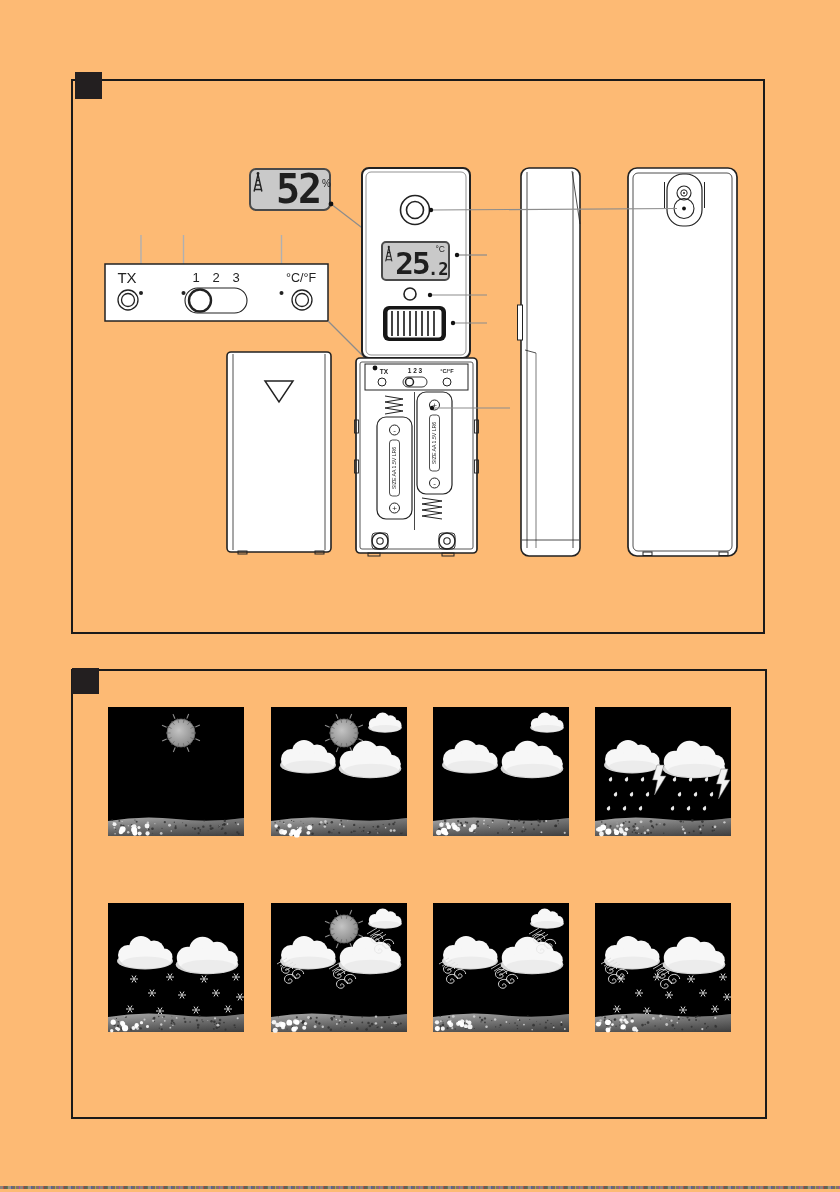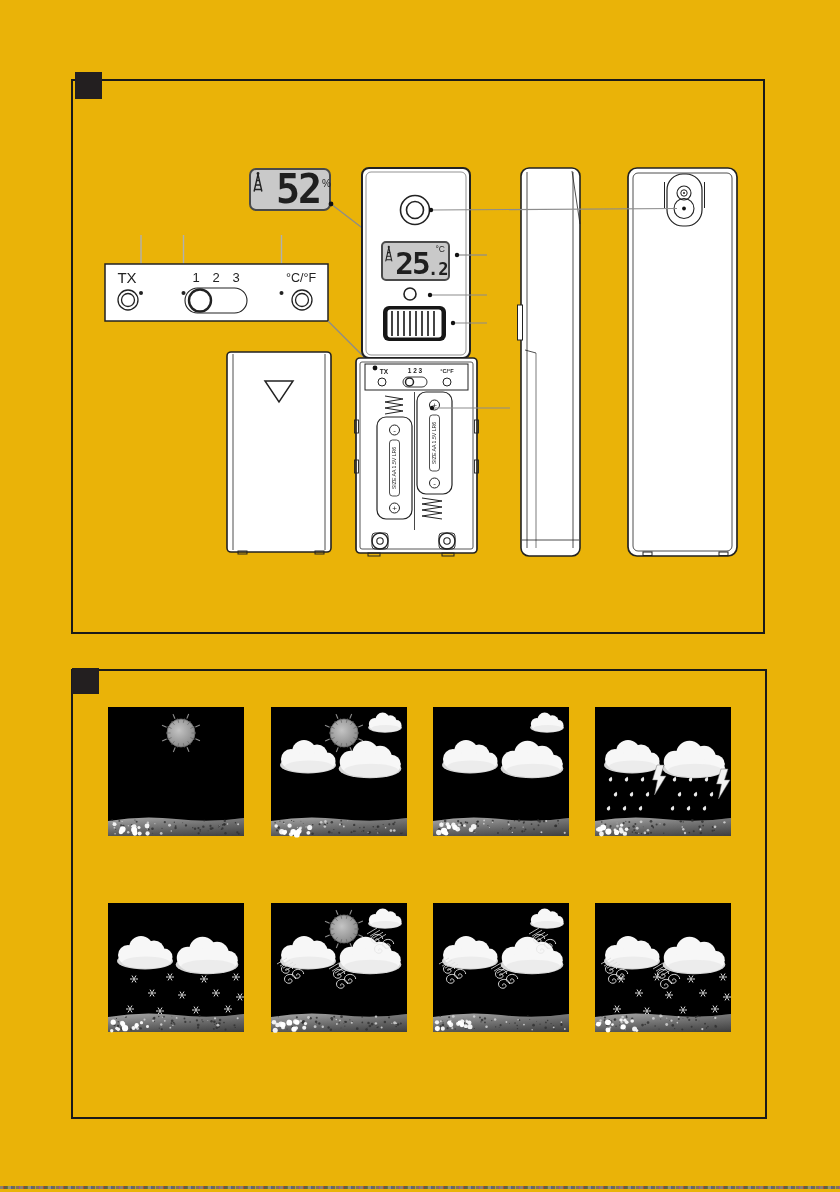--- a/index.html
+++ b/index.html
@@ -1,16 +1,16 @@
 <!DOCTYPE html>
 <html><head>
 <meta charset="utf-8">
 <style>
   html,body{margin:0;padding:0;background:#ffffff;}
-  .page{position:relative;width:840px;height:1192px;background:#eab308;overflow:hidden;
+  .page{position:relative;width:840px;height:1192px;background:#fdba74;overflow:hidden;
         font-family:"Liberation Sans","DejaVu Sans",sans-serif;}
   svg{position:absolute;display:block;}
   #fig1{left:70px;top:68px;}
   #fig2{left:70px;top:660px;}
   .lcd-digits{font-family:"DejaVu Sans Mono",monospace;font-weight:700;fill:#1f1f1f;}
   .lbl{font-family:"Liberation Sans","DejaVu Sans",sans-serif;fill:#222;}
   .scan-strip{position:absolute;left:0;top:1186px;width:840px;height:3px;opacity:.85;
     background:repeating-linear-gradient(90deg,#7a7a7a 0 3px,#b03a3a 3px 4px,#4e4e4e 4px 7px,#3a7a4e 7px 8px,#8a8a8a 8px 11px,#3a4eb0 11px 12px,#5e5e5e 12px 15px,#b0a03a 15px 16px,#6a6a6a 16px 19px,#9a3ab0 19px 20px);}
 </style>
 </head>

